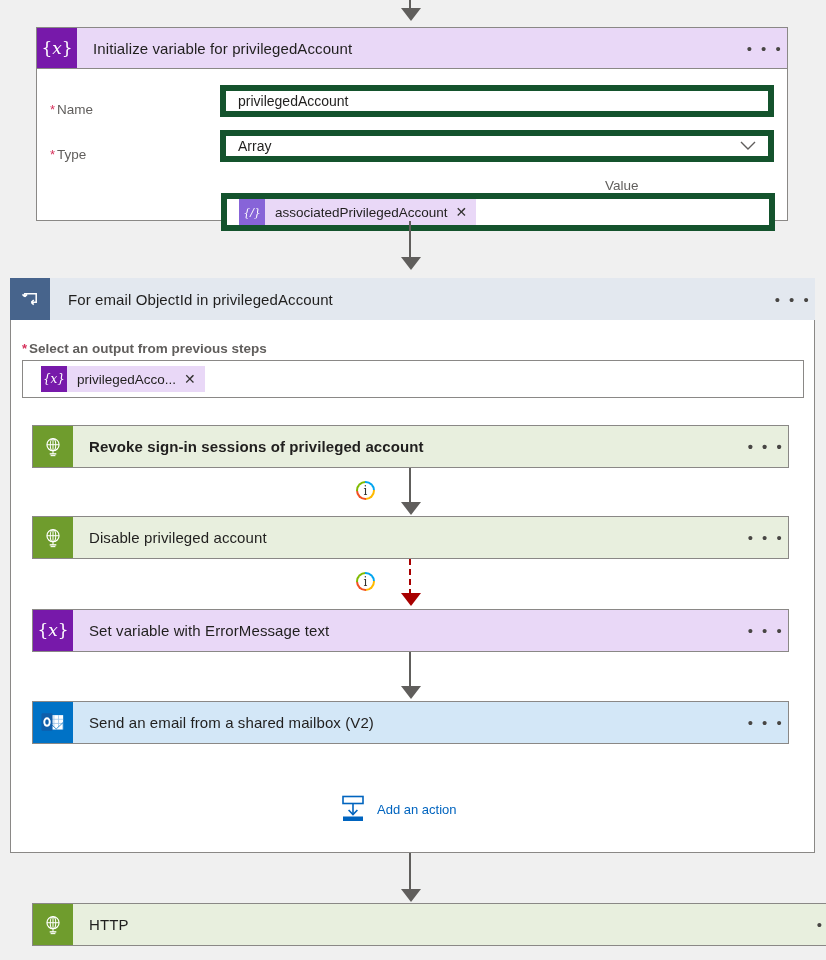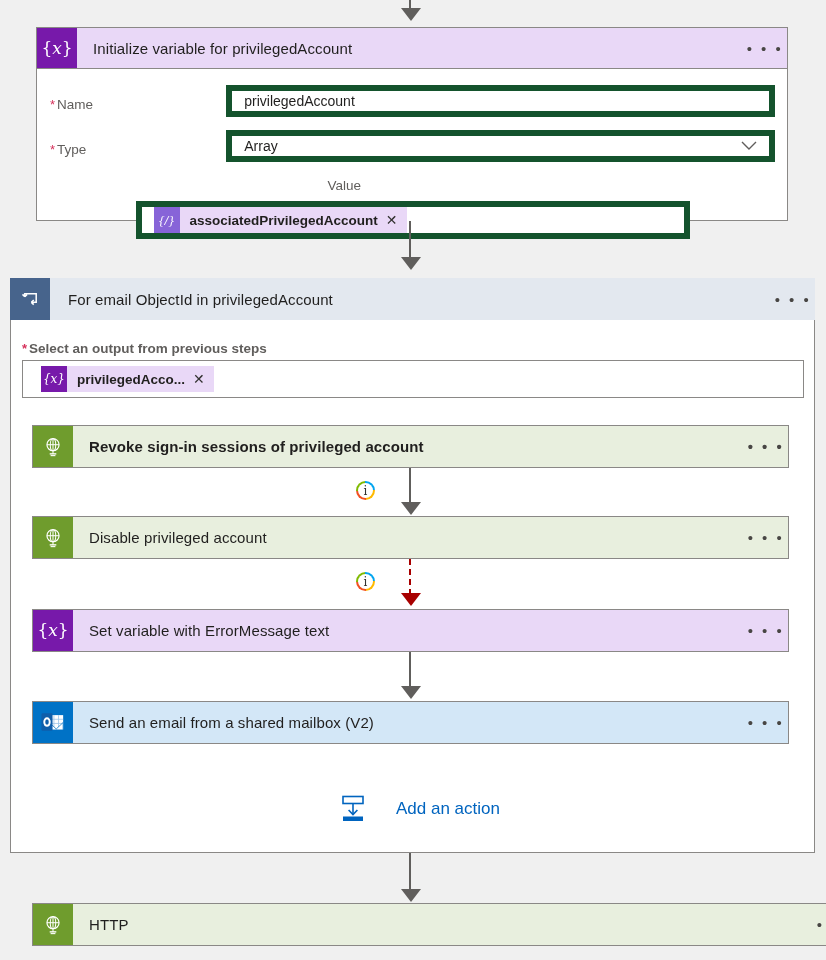--- a/index.html
+++ b/index.html
@@ -75,22 +75,21 @@
   .panel-body {
     position: absolute;
     background: #ffffff;
     border: 1px solid #8a8886;
     border-top: none;
     box-sizing: border-box;
   }
   .field-row {
     position: absolute;
     display: flex;
-    align-items: center;
-    gap: 8px;
+    align-items: flex-end;
   }
   .field-label {
     width: 170px;
     font-size: 13.5px;
     color: #605e5c;
     padding-top: 7px;
     white-space: nowrap;
   }
   .req-star {
     color: #d6315b;
@@ -126,21 +125,21 @@
     width: 26px;
     height: 26px;
     display: flex;
     align-items: center;
     justify-content: center;
     font-size: 11px;
     color: #fff;
   }
   .token-ico.expr { background: #8764d8; font-family: "DejaVu Serif", serif; font-style: italic;}
   .token-ico.varx { background: #7719aa; }
-  .token-txt { padding: 0 8px 0 10px; white-space: nowrap; font-weight: bold; }
+  .token-txt { padding: 0 8px 0 10px; white-space: nowrap; }
   .token-x {
     padding-right: 9px;
     font-size: 14px;
     color: #323130;
     cursor: pointer;
   }
 
   
   #loop-container {
     position: absolute;
@@ -231,24 +230,23 @@
   #add-action {
     position: absolute;
     left: 340px;
     top: 795px;
     display: flex;
     align-items: center;
     gap: 11px;
     cursor: pointer;
   }
   #add-action .label {
-    font-size: 17px;
+    font-size: 13px;
     color: #0064bf;
     white-space: nowrap;
-    margin-left: 19px;
   }
 </style>
 </head>
 <body>
 
 <div class="conn" style="left:409px; top:-6px; height:18px;"></div>
 <div class="arrowhead" style="left:401px; top:8px;"></div>
 
 <div class="card var-head" id="init-card-header" style="left:36px; top:27px; width:752px; height:42px;">
   <div class="card-icon var-icon">

